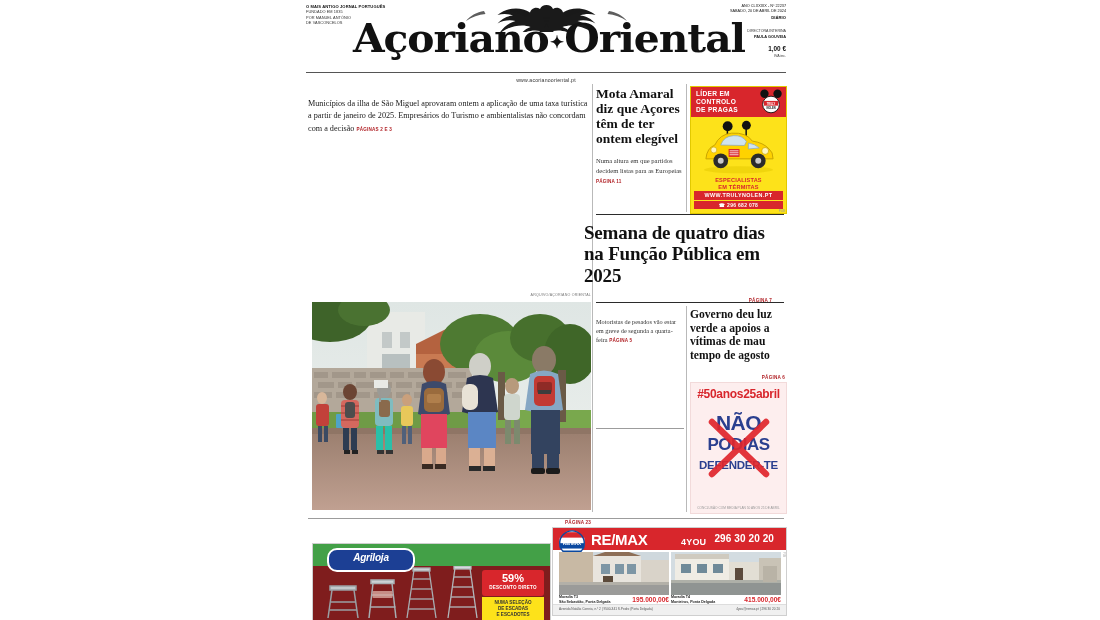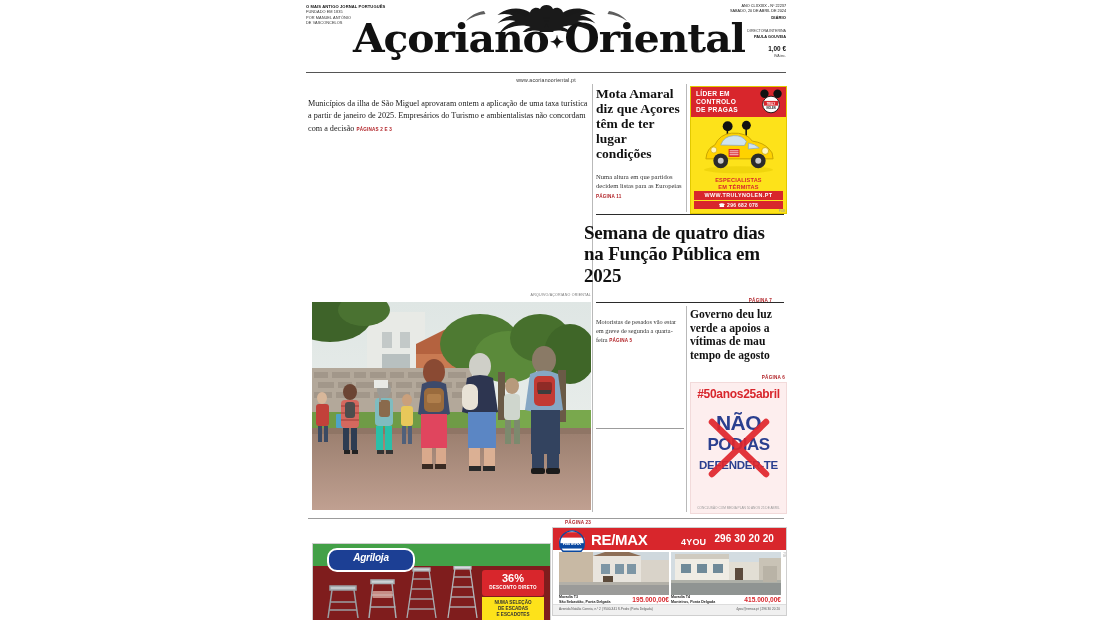--- a/index.html
+++ b/index.html
@@ -359,21 +359,21 @@
       <rect x="62" y="78" width="14" height="8" fill="#e9eae6"></rect>
       <rect x="67" y="86" width="2" height="14" fill="#9a9a96"></rect>
     </svg>
   </div>
 
   <div style="position:absolute;left:308px;top:510px;width:283px;text-align:right;">
     <span class="pgtag">PÁGINA 23</span>
   </div>
 
   <div class="mota">
-    <h2>Mota Amaral diz que Açores têm de ter lugar condições</h2>
+    <h2>Mota Amaral diz que Açores têm de ter ontem elegível</h2>
     <p><span>Numa altura em que partidos decidem listas para as Europeias</span> <span class="pgtag">PÁGINA 11</span></p>
   </div>
 
   <div class="ad-tn">
     <div class="tn-band">
       <div class="t">
         <div>LÍDER EM</div>
         <div>CONTROLO</div>
         <div>DE PRAGAS</div>
       </div>
@@ -494,21 +494,21 @@
         <line x1="268" y1="4" x2="254" y2="104"></line>
           <line x1="298" y1="4" x2="312" y2="104"></line>
         <line x1="266" y1="22" x2="300" y2="22"></line>
           <line x1="263" y1="42" x2="303" y2="42"></line>
         <line x1="260" y1="62" x2="306" y2="62"></line>
           <line x1="257" y1="82" x2="309" y2="82"></line>
         <rect x="266" y="0" width="34" height="6" fill="#d5dadd" stroke="#b2b8bc"></rect>
       </g>
     </svg>
     <div class="agri-badge">
-      <div class="pct">36%</div>
+      <div class="pct">59%</div>
       <div class="dd">DESCONTO DIRETO</div>
     </div>
     <div class="agri-yellow">
       <div class="l">
         <div>NUMA SELEÇÃO</div>
         <div>DE ESCADAS</div>
         <div>E ESCADOTES</div>
       </div>
       <div class="f">Oferta não acumulável com outras campanhas</div>
     </div>

